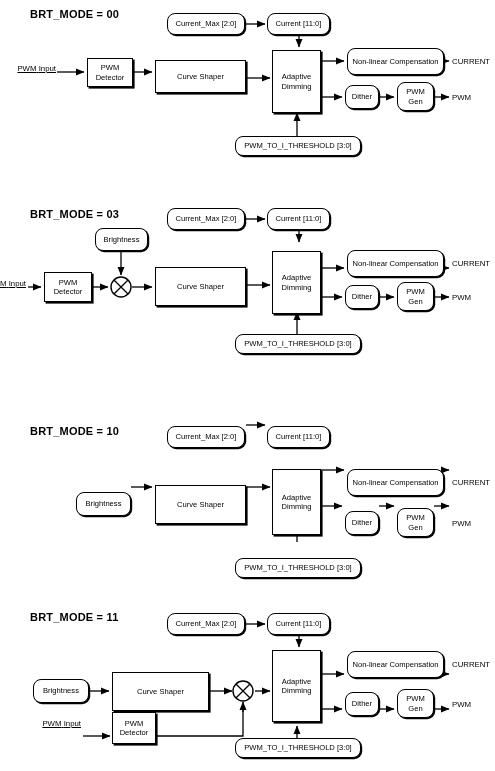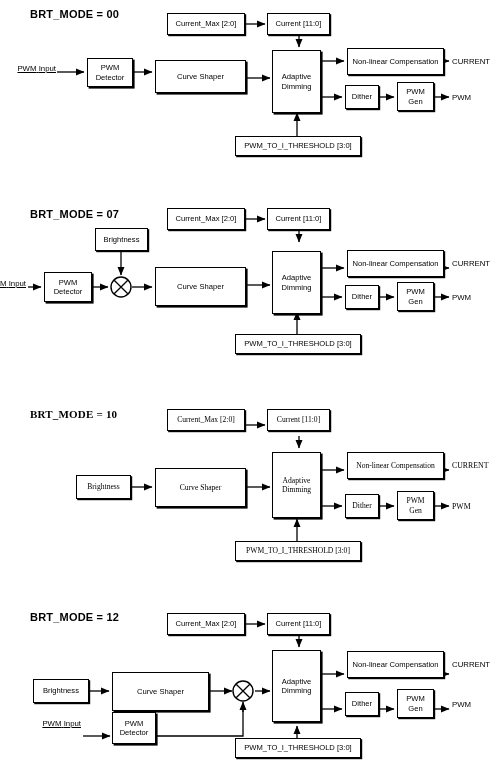--- a/index.html
+++ b/index.html
@@ -8,21 +8,21 @@
        color:#000;overflow:hidden;}
   .diagram{position:absolute;left:0;width:495px;}
   .mode-label{position:absolute;font-size:11px;font-weight:bold;
               letter-spacing:.2px;white-space:nowrap;}
   .blk{position:absolute;box-sizing:border-box;background:#fff;
        border:1.4px solid #000;
        box-shadow:1.6px 1.6px 0 0 #000;
        display:flex;align-items:center;justify-content:center;
        text-align:center;font-size:7.6px;line-height:1.22;
        padding:0 2px;}
-  .blk.thin{box-shadow:1.2px 1.2px 0 0 #000;border-width:1.2px;}
+  .blk.thin{box-shadow:1.2px 1.2px 0 0 #000;border-width:1.2px;border-radius:8px;}
   .blk span{display:block;}
   .txt{position:absolute;font-size:7.8px;line-height:1.25;
        white-space:nowrap;}
   .txt.r{text-align:right;text-decoration:underline;}
   .svgwrap{position:absolute;left:0;top:0;width:495px;height:771px;
            pointer-events:none;}
   svg{display:block;}
 </style>
 </head>
 <body>
@@ -140,21 +140,21 @@
   </div>
   <div class="blk thin" style="left:235px;top:136px;width:126px;height:20px;">
     <span>PWM_TO_I_THRESHOLD [3:0]</span>
   </div>
 
   <div class="txt" style="left:452px;top:57px;">CURRENT</div>
   <div class="txt" style="left:452px;top:93px;">PWM</div>
 </div>
 
 <div class="diagram" style="top:195px;height:200px;">
-  <div class="mode-label" style="left:30px;top:13px;">BRT_MODE = 07</div>
+  <div class="mode-label" style="left:30px;top:13px;">BRT_MODE = 03</div>
 
   <div class="blk thin" style="left:167px;top:13px;width:78px;height:22px;">
     <span>Current_Max [2:0]</span>
   </div>
   <div class="blk thin" style="left:267px;top:13px;width:63px;height:22px;">
     <span>Current [11:0]</span>
   </div>
 
   <div class="blk thin" style="left:95px;top:33px;width:53px;height:23px;">
     <span>Brightness</span>
@@ -184,21 +184,21 @@
     <span>PWM Gen</span>
   </div>
   <div class="blk thin" style="left:235px;top:139px;width:126px;height:20px;">
     <span>PWM_TO_I_THRESHOLD [3:0]</span>
   </div>
 
   <div class="txt" style="left:452px;top:64px;">CURRENT</div>
   <div class="txt" style="left:452px;top:98px;">PWM</div>
 </div>
 
-<div class="diagram" style="top:395px;height:195px;font-family:Liberation Serif, serif;">
+<div class="diagram" style="top:412px;height:195px;">
   <div class="mode-label" style="left:30px;top:13px;">BRT_MODE = 10</div>
 
   <div class="blk thin" style="left:167px;top:14px;width:78px;height:22px;">
     <span>Current_Max [2:0]</span>
   </div>
   <div class="blk thin" style="left:267px;top:14px;width:63px;height:22px;">
     <span>Current [11:0]</span>
   </div>
 
   <div class="blk thin" style="left:76px;top:80px;width:55px;height:24px;">
@@ -221,21 +221,21 @@
   </div>
   <div class="blk thin" style="left:235px;top:146px;width:126px;height:20px;">
     <span>PWM_TO_I_THRESHOLD [3:0]</span>
   </div>
 
   <div class="txt" style="left:452px;top:66px;">CURRENT</div>
   <div class="txt" style="left:452px;top:107px;">PWM</div>
 </div>
 
 <div class="diagram" style="top:590px;height:181px;">
-  <div class="mode-label" style="left:30px;top:21px;">BRT_MODE = 12</div>
+  <div class="mode-label" style="left:30px;top:21px;">BRT_MODE = 11</div>
 
   <div class="blk thin" style="left:167px;top:23px;width:78px;height:22px;">
     <span>Current_Max [2:0]</span>
   </div>
   <div class="blk thin" style="left:267px;top:23px;width:63px;height:22px;">
     <span>Current [11:0]</span>
   </div>
 
   <div class="blk thin" style="left:33px;top:89px;width:56px;height:24px;">
     <span>Brightness</span>

